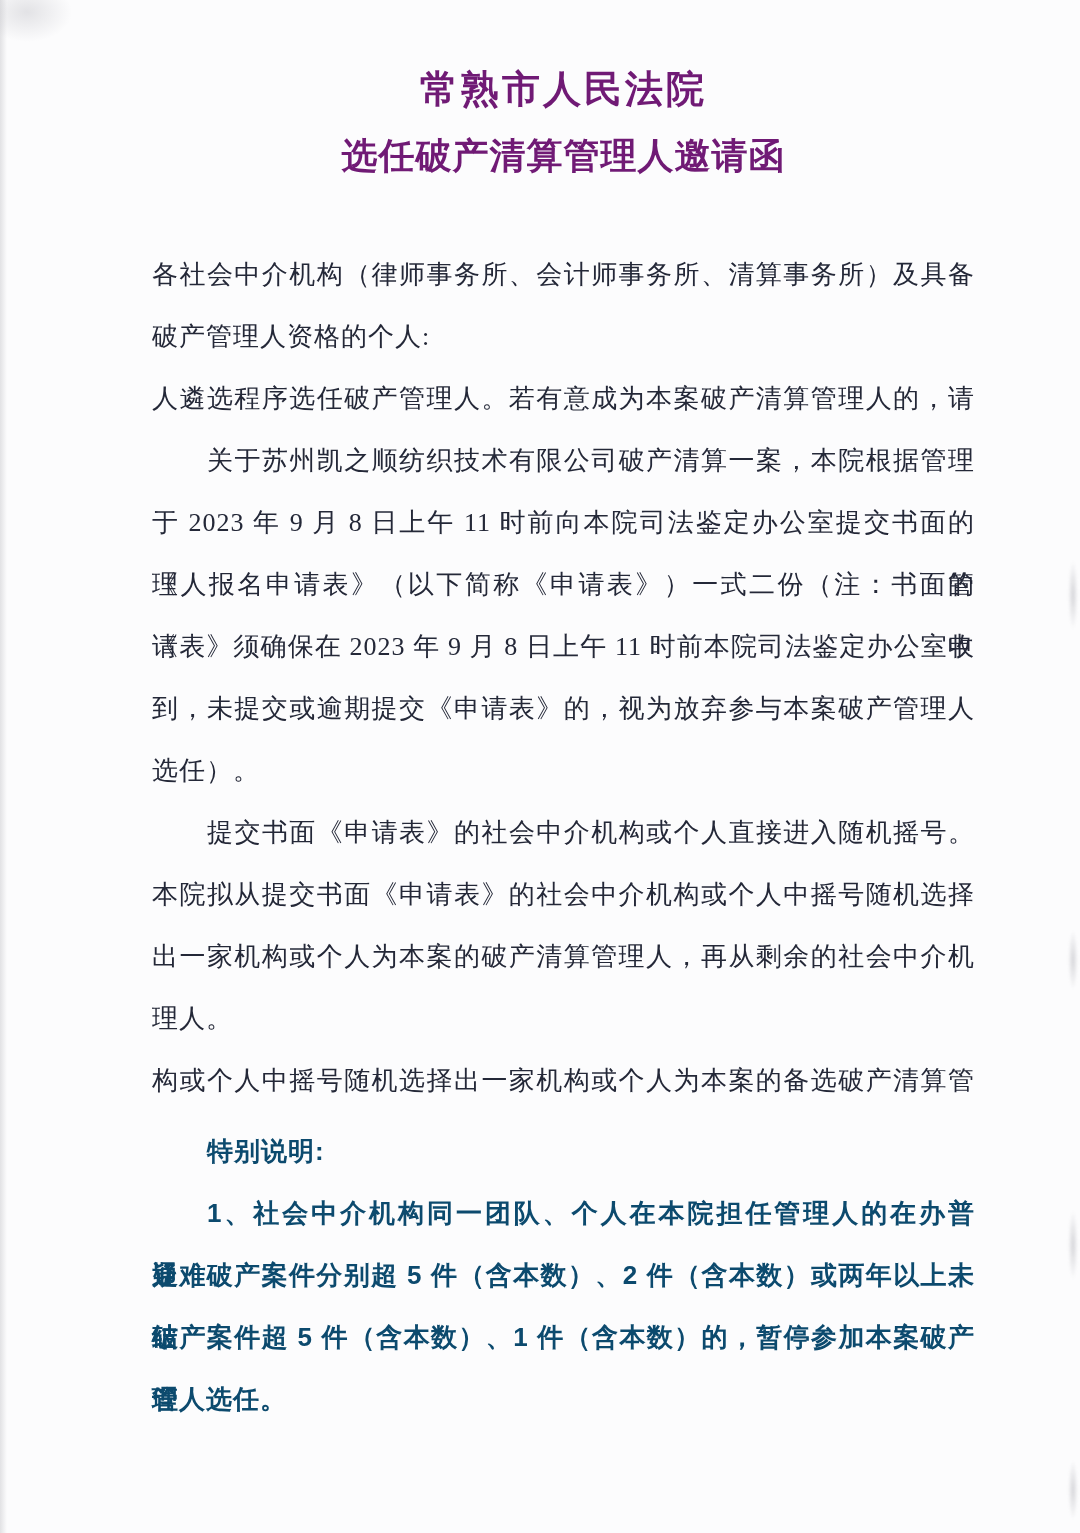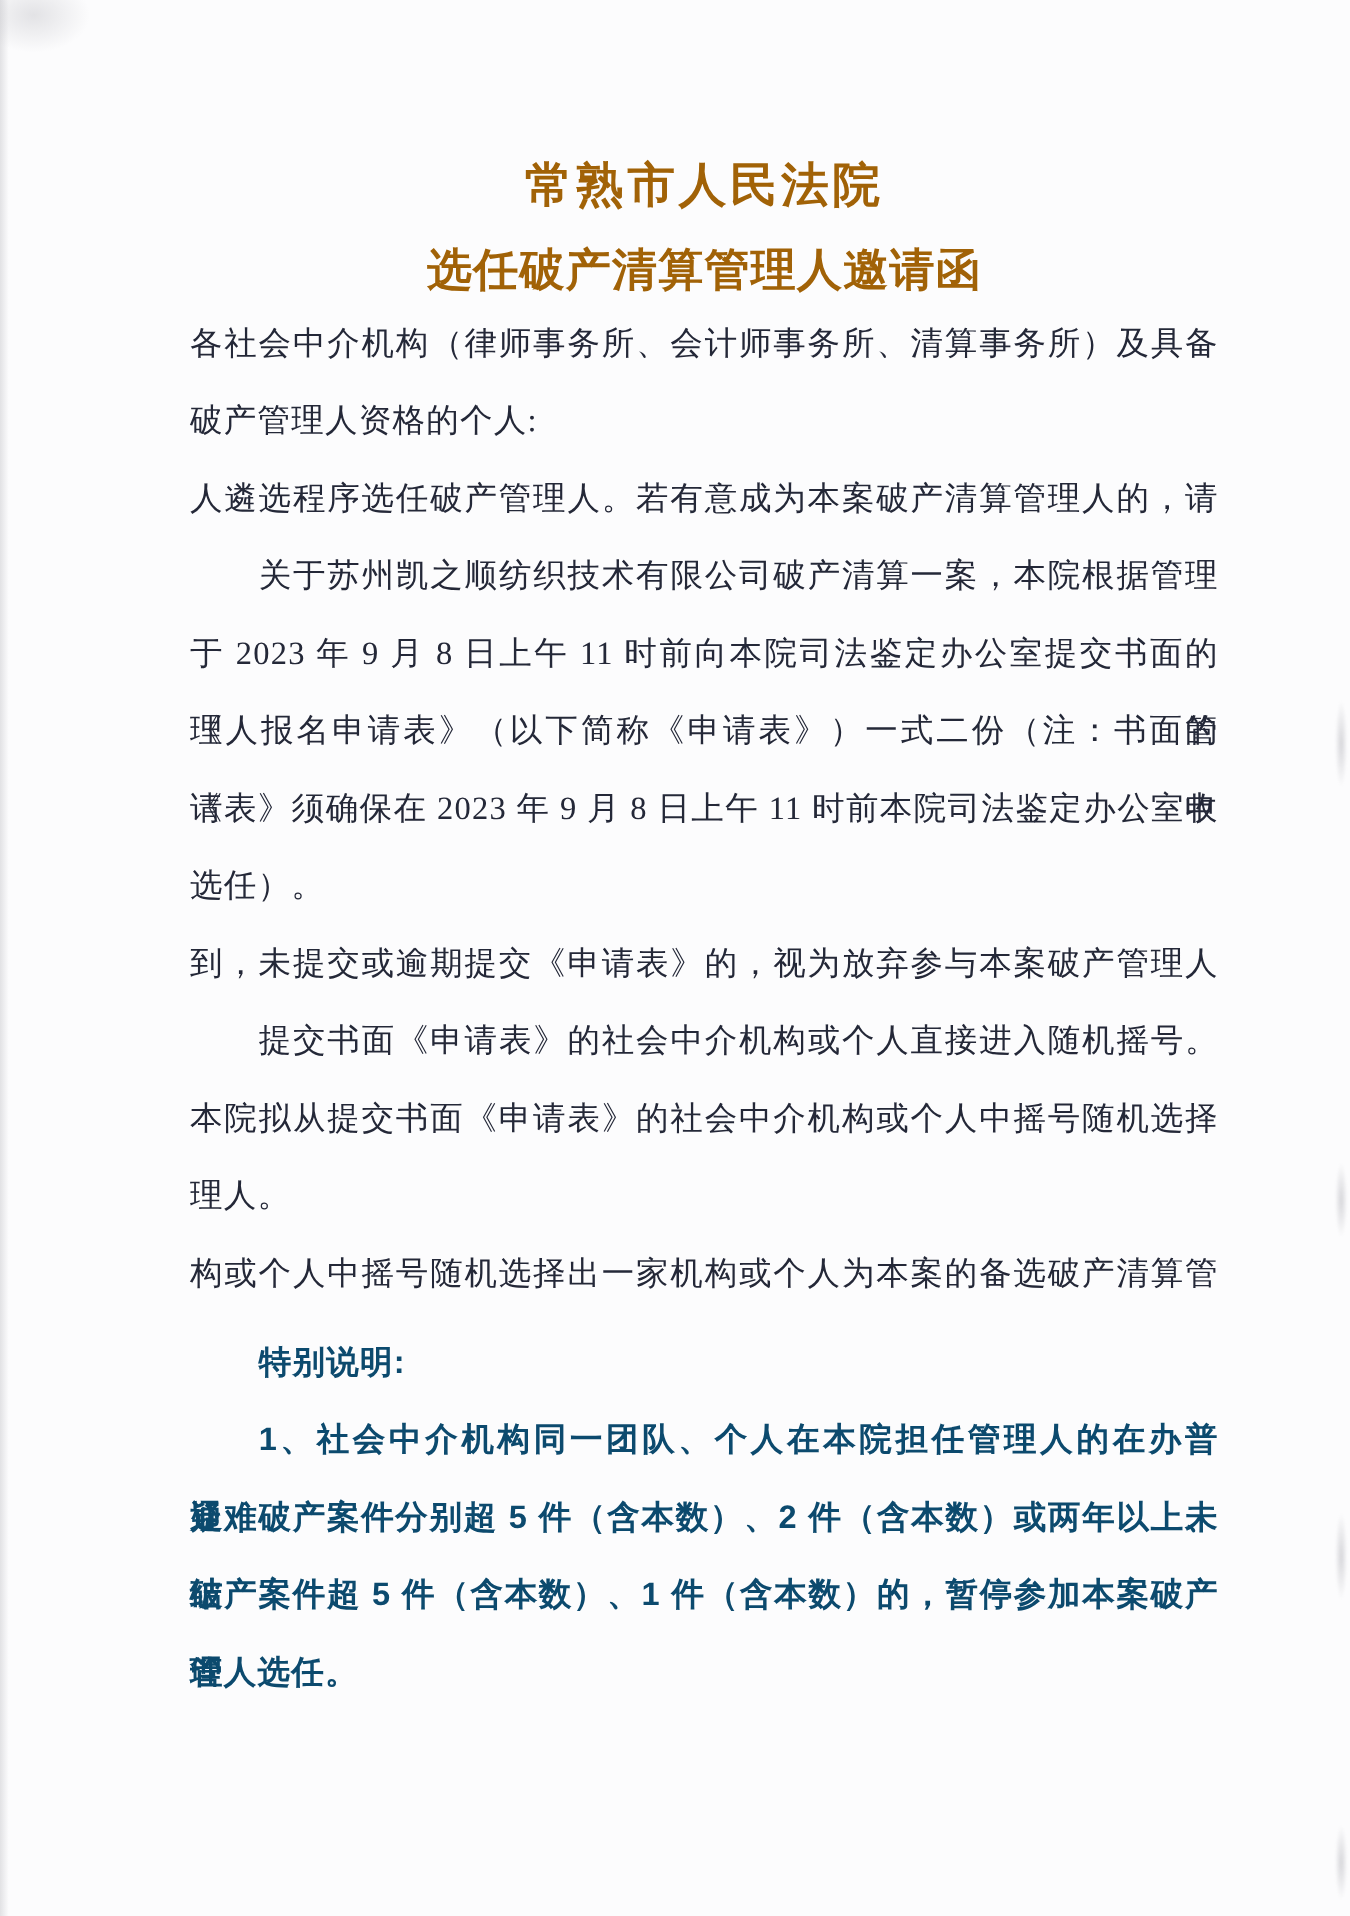--- a/index.html
+++ b/index.html
@@ -35,25 +35,25 @@
     width: 10px;
     background: radial-gradient(closest-side, rgba(130,130,140,0.30), rgba(130,130,140,0));
     filter: blur(1px);
   }
   .sm1 { top: 560px;  height: 70px; }
   .sm2 { top: 930px;  height: 60px; }
   .sm3 { top: 1210px; height: 70px; }
   .sm4 { top: 1460px; height: 60px; }
 
   .titles {
-    padding-top: 120px;
+    padding-top: 60px;
     width: 823px;
     margin-left: 152px;
     text-align: center;
-    color: #a16207;
+    color: #701a75;
   }
   .title-1 {
     font-size: 38px;
     font-weight: bold;
     letter-spacing: 3px;
     line-height: 58px;
   }
   .title-2 {
     font-size: 36px;
     font-weight: bold;
@@ -109,24 +109,25 @@
   </div>
 
   <div class="content">
     <div class="line just">各社会中介机构（律师事务所、会计师事务所、清算事务所）及具备</div>
     <div class="line">破产管理人资格的个人:</div>
     <div class="line just">人遴选程序选任破产管理人。若有意成为本案破产清算管理人的，请</div>
     <div class="line just indent">关于苏州凯之顺纺织技术有限公司破产清算一案，本院根据管理</div>
     <div class="line just">于 2023 年 9 月 8 日上午 11 时前向本院司法鉴定办公室提交书面的《管</div>
     <div class="line just">理人报名申请表》（以下简称《申请表》）一式二份（注：书面的《申</div>
     <div class="line just">请表》须确保在 2023 年 9 月 8 日上午 11 时前本院司法鉴定办公室收</div>
+    <div class="line just">到，未提交或逾期提交《申请表》的，视为放弃参与本案破产管理人</div>
     <div class="line">选任）。</div>
-    <div class="line just">到，未提交或逾期提交《申请表》的，视为放弃参与本案破产管理人</div>
     <div class="line just indent">提交书面《申请表》的社会中介机构或个人直接进入随机摇号。</div>
     <div class="line just">本院拟从提交书面《申请表》的社会中介机构或个人中摇号随机选择</div>
+    <div class="line just">出一家机构或个人为本案的破产清算管理人，再从剩余的社会中介机</div>
     <div class="line">理人。</div>
     <div class="line just">构或个人中摇号随机选择出一家机构或个人为本案的备选破产清算管</div>
     <div class="line indent bold gap">特别说明:</div>
     <div class="line just indent bold">1、社会中介机构同一团队、个人在本院担任管理人的在办普通、</div>
     <div class="line just bold">疑难破产案件分别超 5 件（含本数）、2 件（含本数）或两年以上未结</div>
     <div class="line just bold">破产案件超 5 件（含本数）、1 件（含本数）的，暂停参加本案破产管</div>
     <div class="line bold">理人选任。</div>
   </div>
 </div>
 

